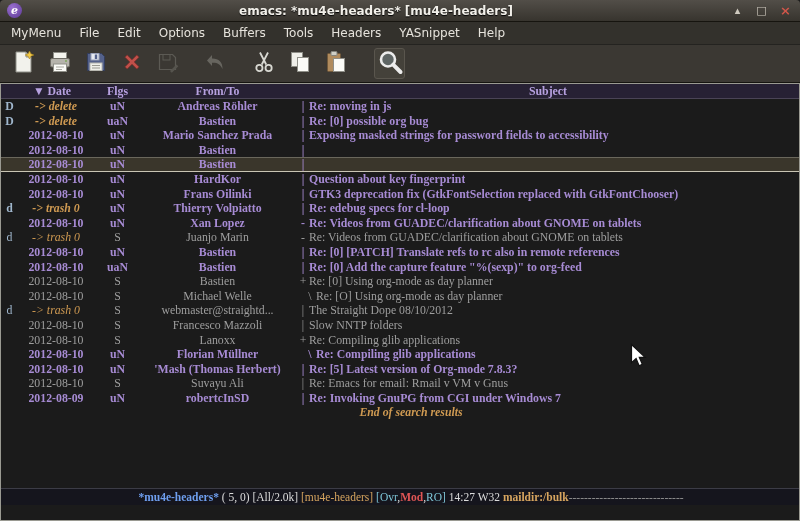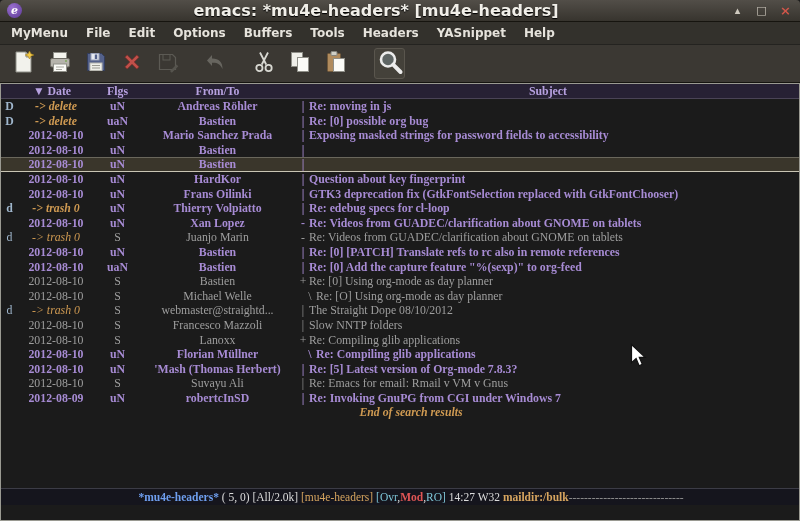--- a/index.html
+++ b/index.html
@@ -5,27 +5,27 @@
   *{box-sizing:border-box;margin:0;padding:0}
   html,body{width:800px;height:521px;overflow:hidden;background:#000;
     font-family:"DejaVu Sans","Liberation Sans",sans-serif;}
   .window{position:relative;width:800px;height:521px;display:flex;flex-direction:column;background:#1b1b1b;}
 
   
   .titlebar{height:22px;background:linear-gradient(#524e48,#37342e);display:flex;align-items:center;
     padding:0 7px;border-bottom:1px solid #16140f;border-radius:4px 4px 0 0;}
   .title-icon{width:15px;height:15px;border-radius:50%;background:radial-gradient(circle at 35% 30%,#9a6fd0,#5d3a96);
     color:#fff;font:italic bold 11px "DejaVu Serif",serif;display:flex;align-items:center;justify-content:center;flex:0 0 auto;}
-  .title-text{flex:1;text-align:center;color:#f1efe9;font-size:16px;font-weight:bold;text-shadow:0 1px 1px #000;white-space:pre;overflow:hidden;}
+  .title-text{flex:1;text-align:center;color:#f1efe9;font-size:12px;font-weight:bold;text-shadow:0 1px 1px #000;white-space:pre;overflow:hidden;}
   .win-controls{display:flex;gap:9px;flex:0 0 auto;}
   .win-btn{width:15px;height:15px;display:flex;align-items:center;justify-content:center;color:#cfcabf;font-size:11px;}
   .win-btn.close{color:#d0564a;font-weight:bold;font-size:13px;}
 
   
-  .menubar{height:23px;background:#33312c;display:flex;align-items:center;padding-left:2px;border-bottom:1px solid #242320;font-weight:bold;}
+  .menubar{height:23px;background:#33312c;display:flex;align-items:center;padding-left:2px;border-bottom:1px solid #242320;}
   .menu-item{color:#e6e3dc;font-size:12px;padding:3px 9px;white-space:pre;}
 
   
   .toolbar{height:38px;background:#3b3833;display:flex;align-items:center;padding-left:8px;border-bottom:1px solid #15140f;}
   .tb-btn{width:31px;height:31px;display:flex;align-items:center;justify-content:center;margin-right:5px;border-radius:3px;}
   .tb-btn.disabled{opacity:.35;}
   .tb-btn.gap{margin-left:12px;}
   .tb-btn.search-btn{margin-left:18px;border:1px solid #5a564e;background:#44413a;}
 
   

